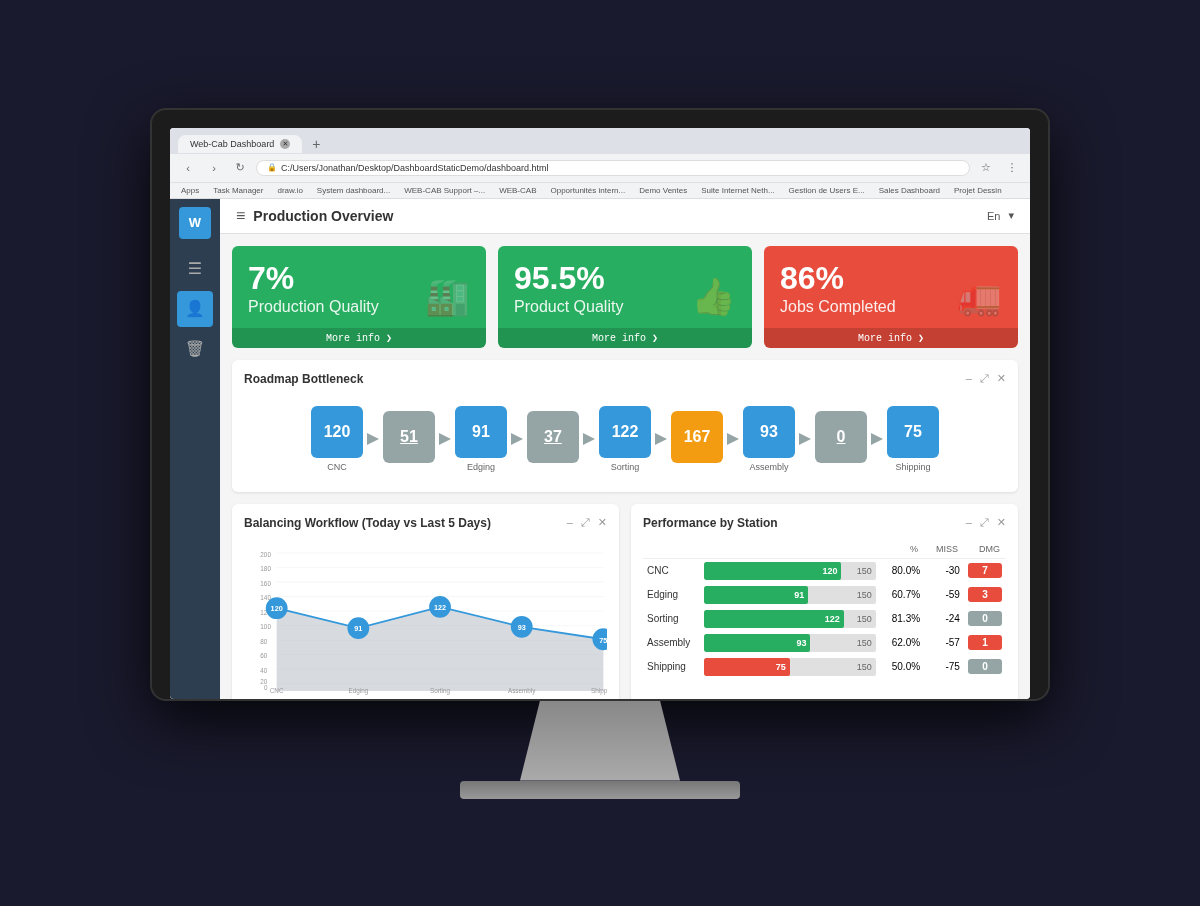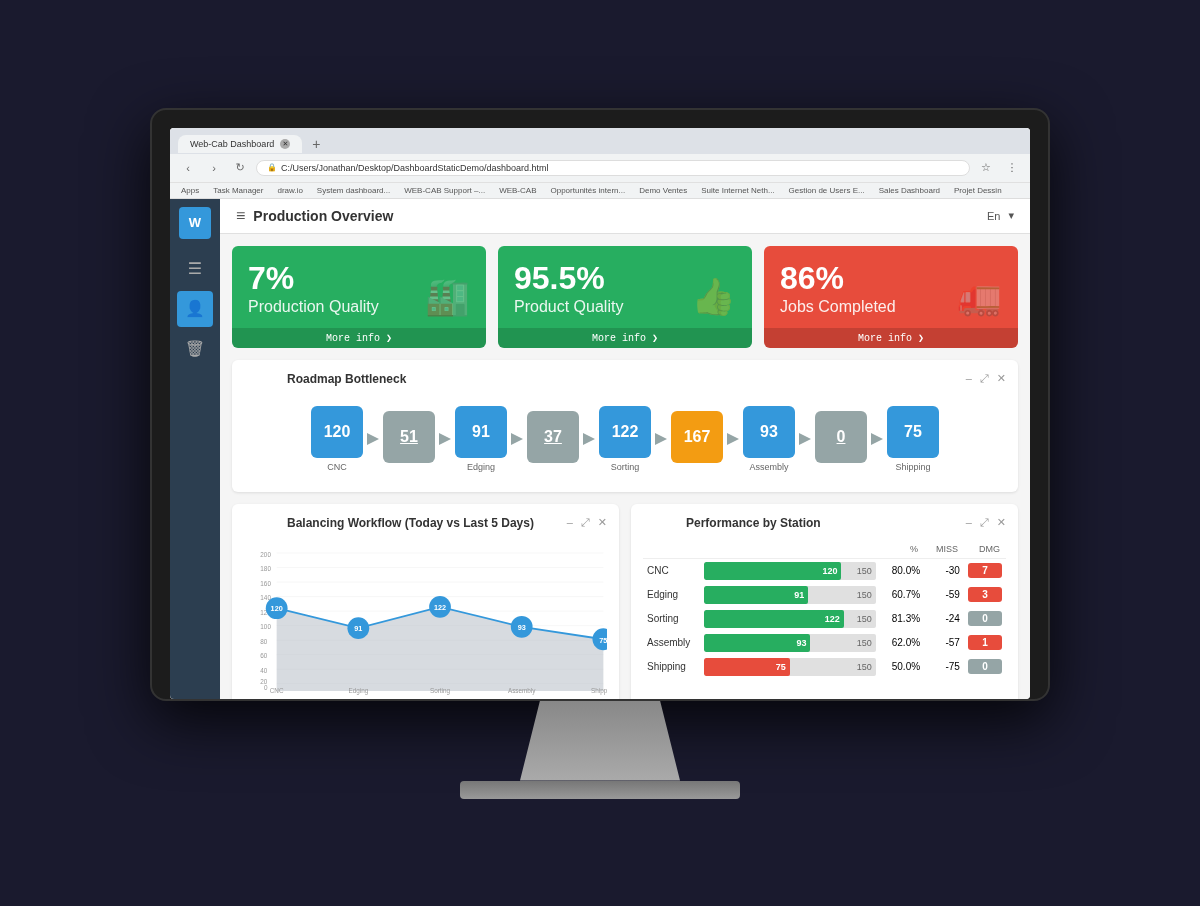--- a/index.html
+++ b/index.html
@@ -298,21 +298,20 @@
       margin: 0 12px 12px;
       padding: 12px;
       box-shadow: 0 1px 3px rgba(0,0,0,0.1);
     }
 
     .section-header {
       display: flex;
       align-items: center;
       justify-content: space-between;
       margin-bottom: 12px;
-      margin-left: 43px;
     }
 
     .section-title {
       font-size: 12px;
       font-weight: bold;
       color: #333;
     }
 
     .section-actions {
       display: flex;

